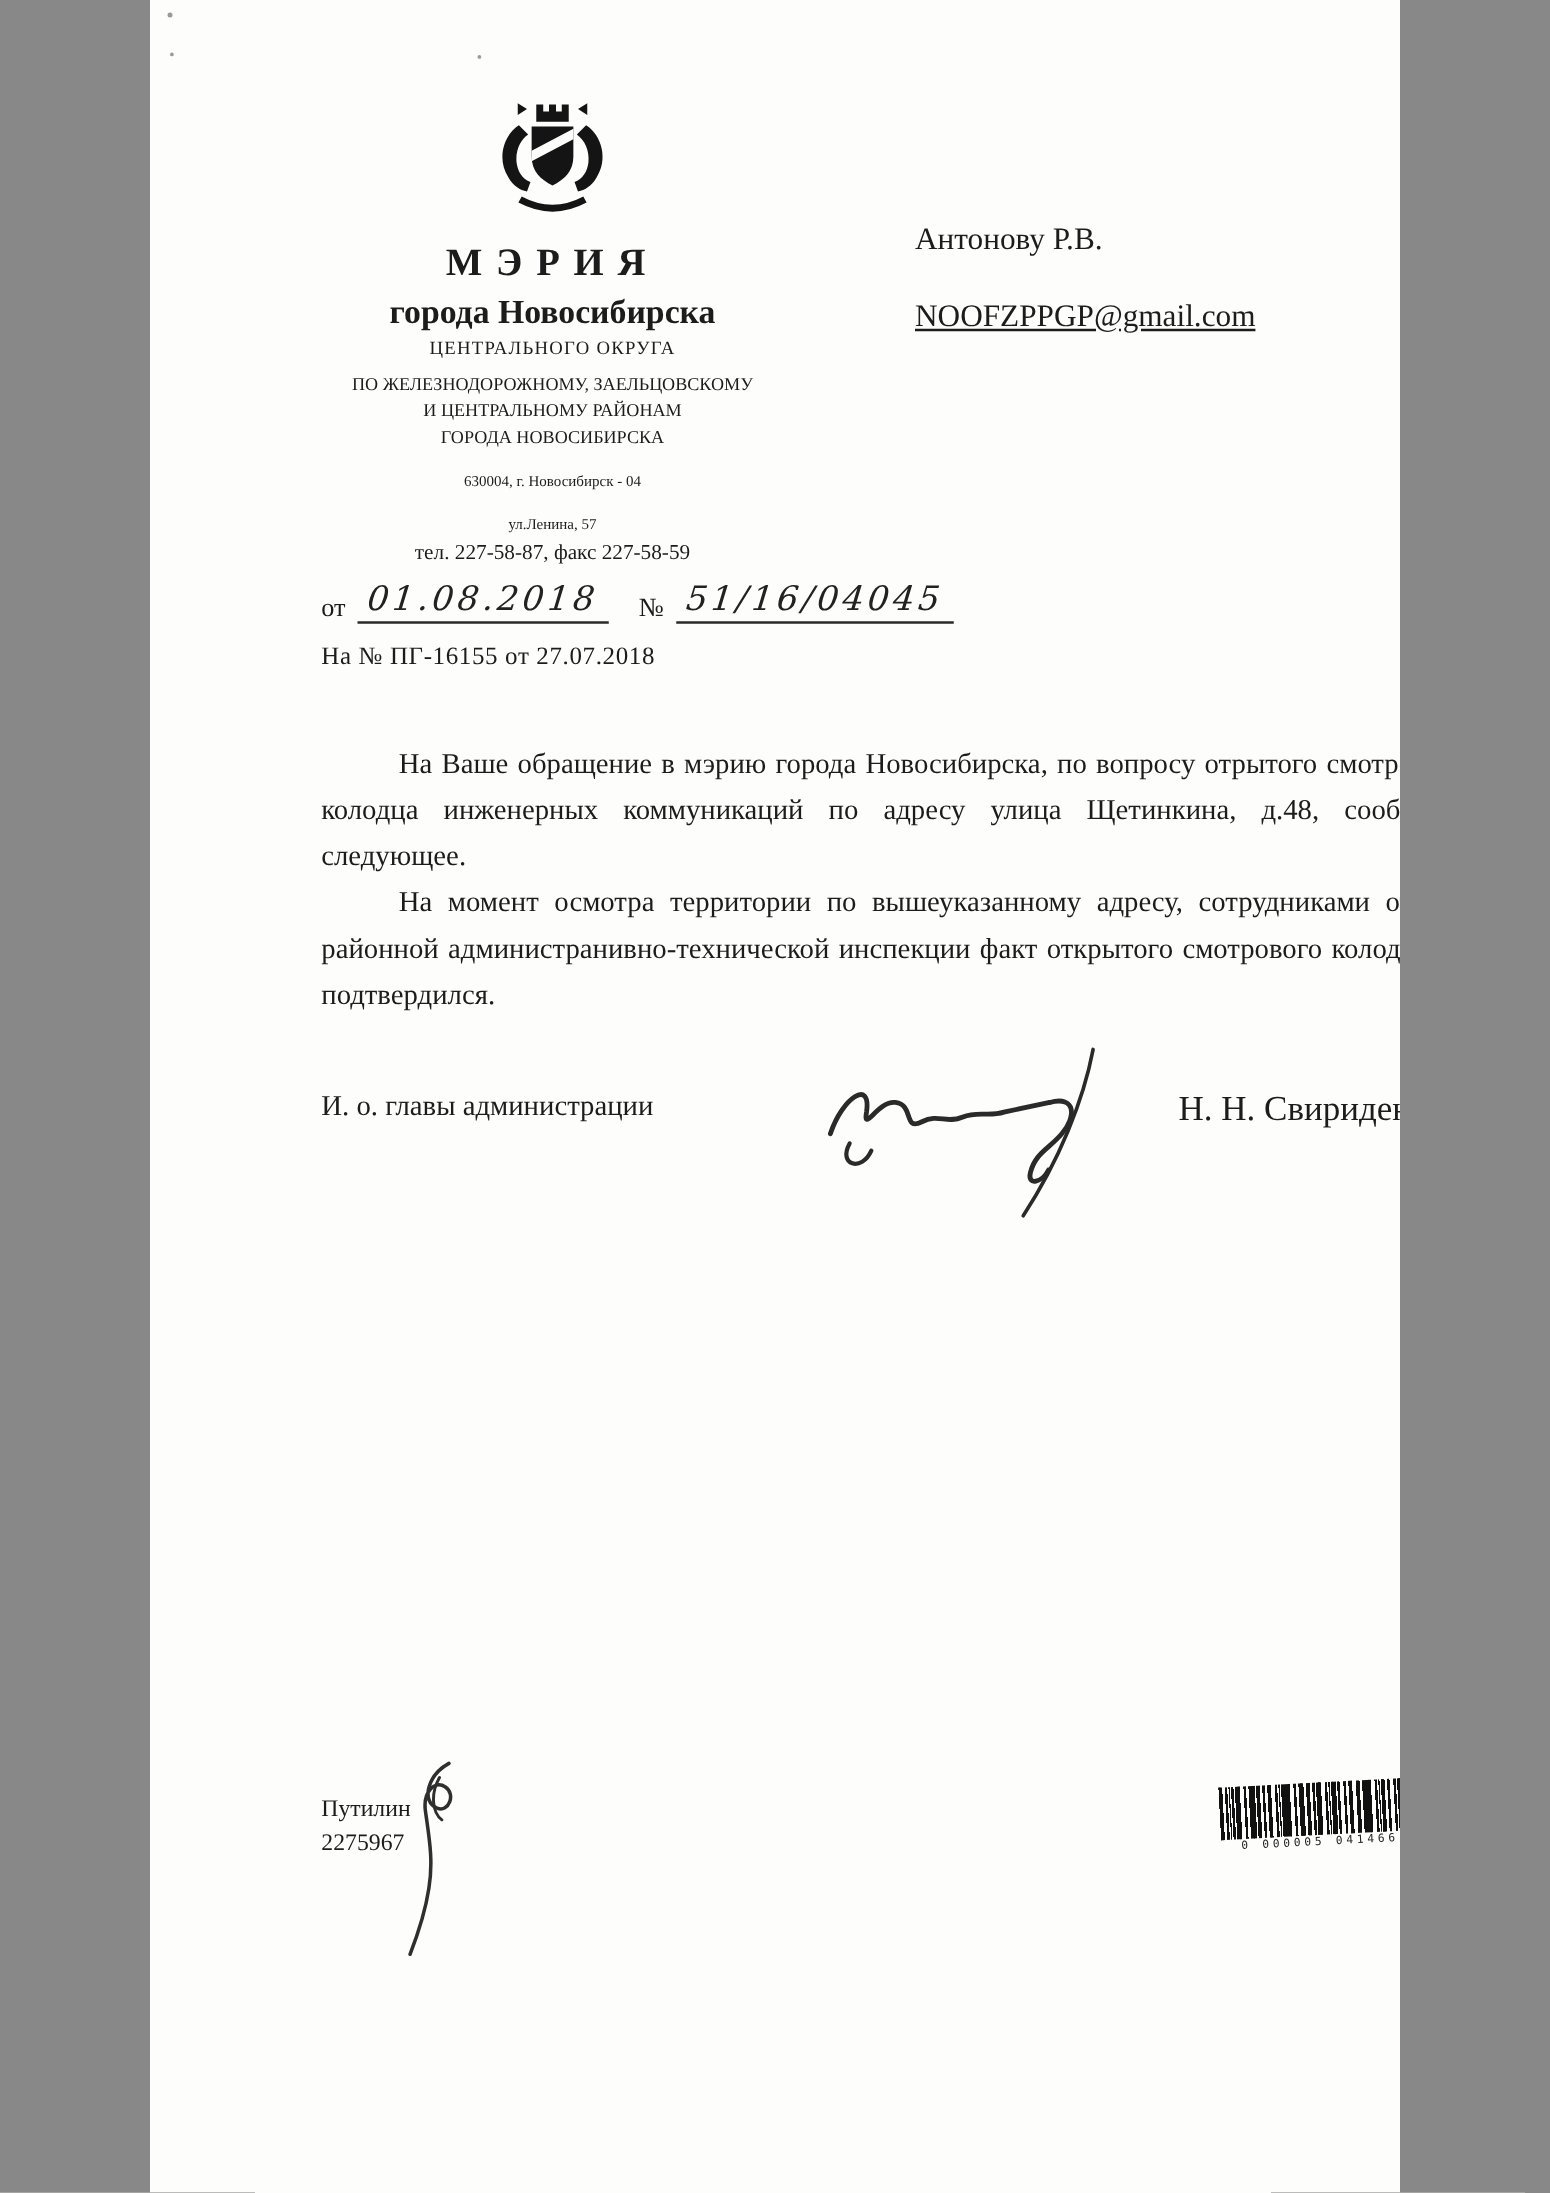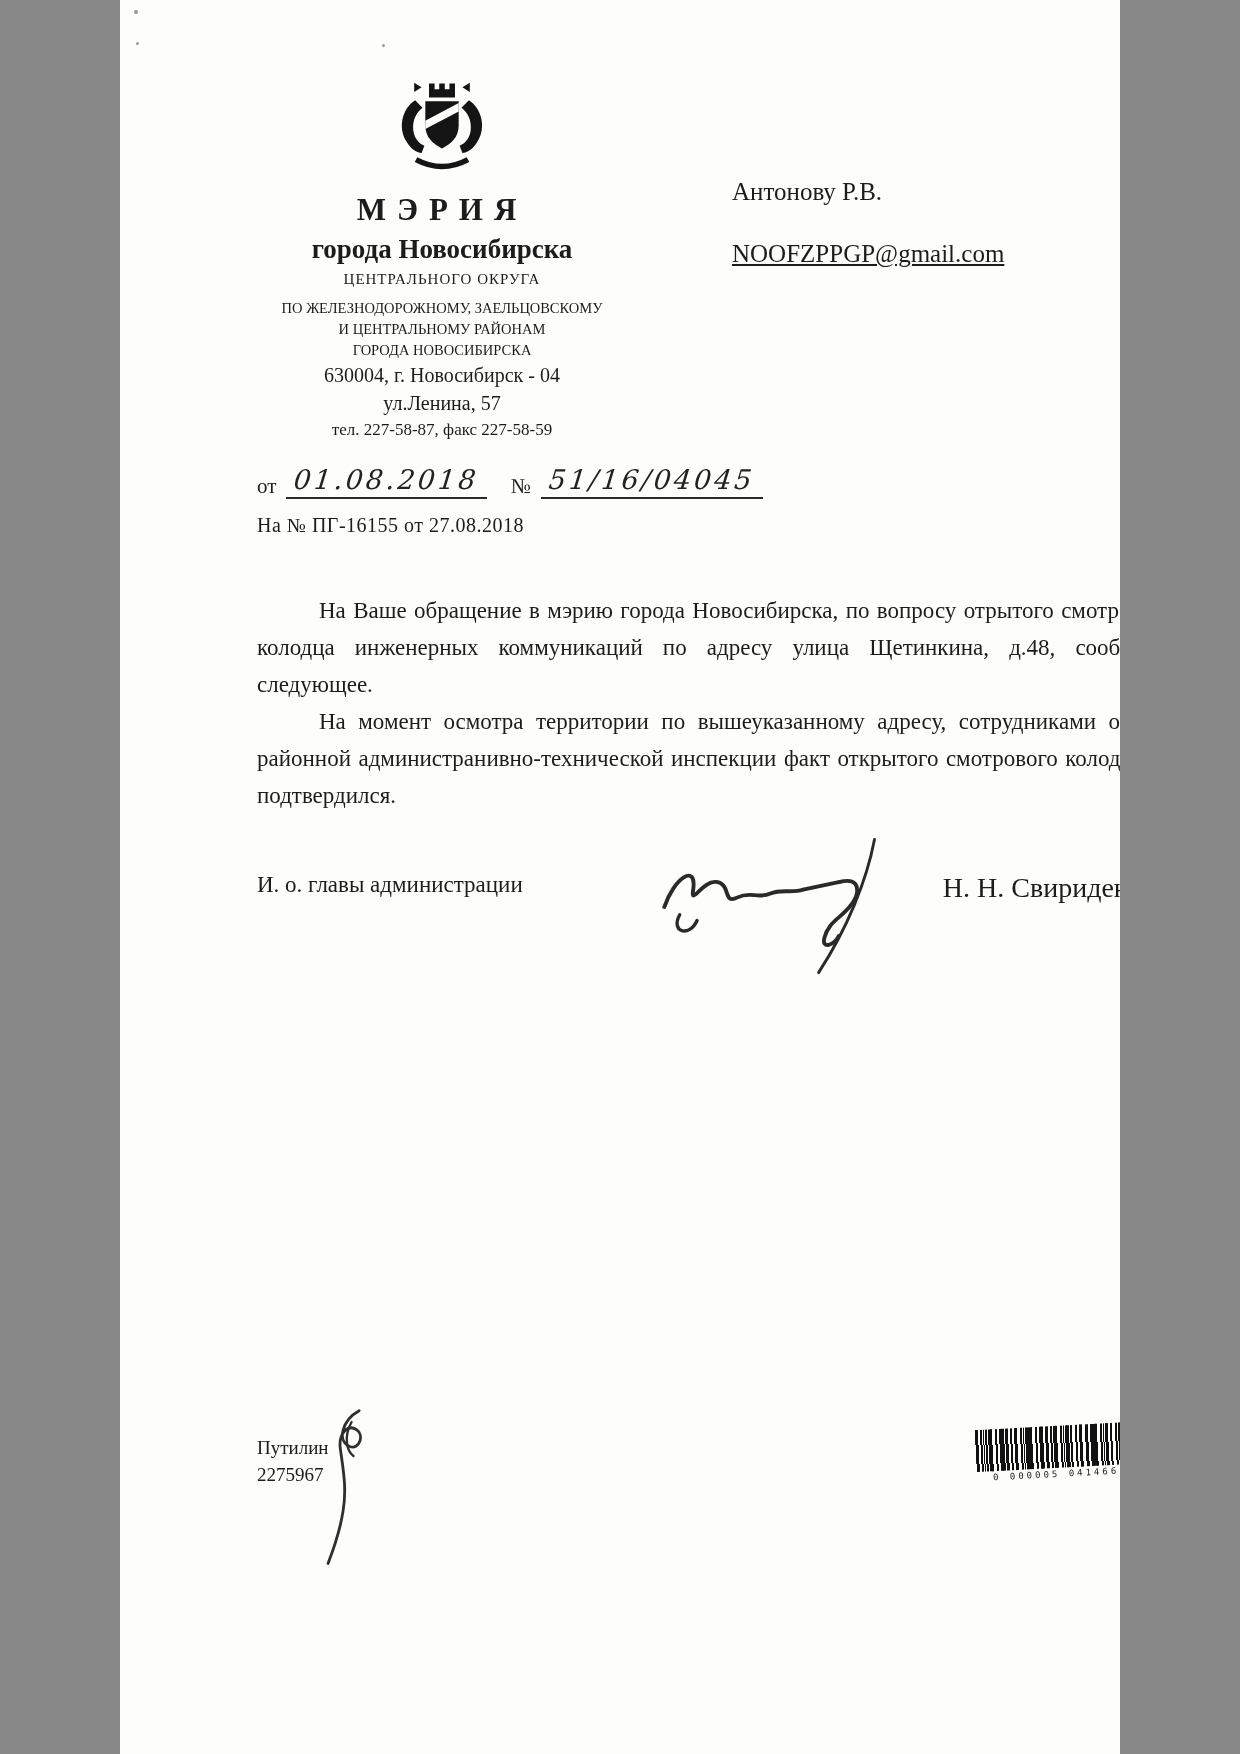--- a/index.html
+++ b/index.html
@@ -17,21 +17,21 @@
     position:absolute; left:118px; top:78px; width:408px;
     text-align:center;
   }
   .emblem-wrap{height:104px; margin-bottom:10px;}
   .lh-title1{font-size:31px;font-weight:bold;letter-spacing:11px;margin-top:6px;}
   .lh-title2{font-size:27px;font-weight:bold;margin-top:6px;}
   .lh-dept1{font-size:22px;letter-spacing:1px;margin-top:22px;}
   .lh-dept2{font-size:15px;letter-spacing:1px;margin-top:6px;}
   .lh-small{font-size:14.5px;margin-top:4px;}
   .lh-small.first{margin-top:12px;}
-  .lh-addr{font-size:20px;margin-top:5px;}
+  .lh-addr{font-size:12px;margin-top:19px;}
   .lh-phone{font-size:17px;margin-top:5px;}
   
   .recipient{position:absolute;left:612px;top:178px;width:420px;}
   .recipient-name{font-size:25px;}
   .recipient-email{font-size:25px;margin-top:34px;text-decoration:underline;}
   
   .ref-line{position:absolute;left:137px;top:464px;font-size:21px;display:flex;align-items:flex-end;justify-content:center;}
   .hand{
     font-family:"DejaVu Serif", serif;
     font-style:italic;
@@ -122,21 +122,21 @@
     <div class="recipient-name">Антонову Р.В.</div>
     <div class="recipient-email">NOOFZPPGP@gmail.com</div>
   </div>
 
   <div class="ref-line">
     <span>от</span>
     <span class="hand-slot date"><span class="hand">01.08.2018</span></span>
     <span class="num-label">№</span>
     <span class="hand-slot num"><span class="hand">51/16/04045</span></span>
   </div>
-  <div class="reply-line">На  №  ПГ-16155  от 27.08.2018</div>
+  <div class="reply-line">На  №  ПГ-16155  от 27.07.2018</div>
 
   <div class="body-text">
     <p>На Ваше обращение в мэрию города Новосибирска, по вопросу отрытого смотрового колодца инженерных коммуникаций по адресу улица Щетинкина, д.48, сообщаем следующее.</p>
     <p>На момент осмотра территории по вышеуказанному адресу, сотрудниками отдела районной администранивно-технической инспекции факт открытого смотрового колодца не подтвердился.</p>
   </div>
 
   <div class="sign-row">
     <div class="sign-position">И. о. главы администрации</div>
     <div class="sign-scribble">
       <svg viewBox="0 0 280 170" width="270" height="164" aria-hidden="true">

